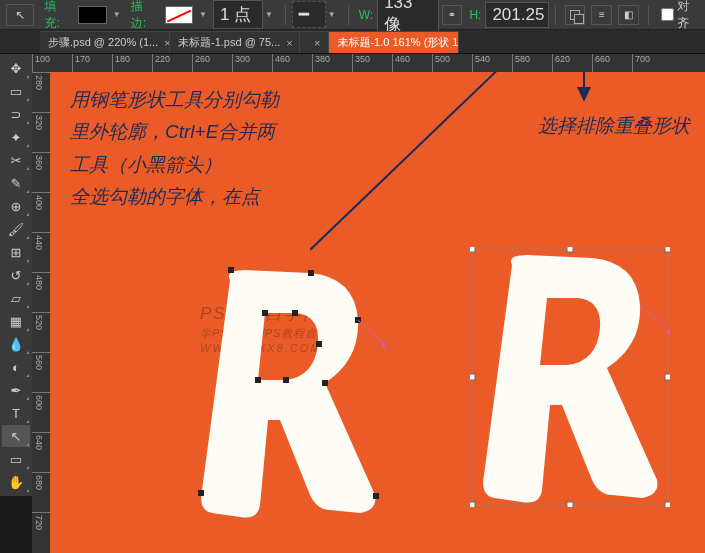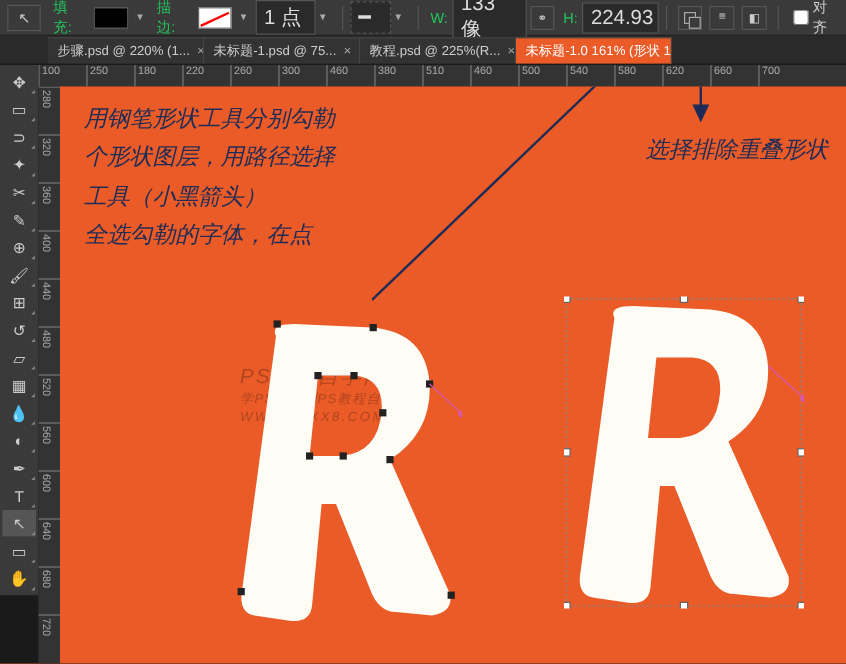--- a/index.html
+++ b/index.html
@@ -70,21 +70,21 @@
   <div class="field-box">1 点</div>
   <span class="dropdown-arrow">▼</span>
   <div class="divider"></div>
   <div class="field-box" style="min-width:34px;border-style:dashed">━</div>
   <span class="dropdown-arrow">▼</span>
   <div class="divider"></div>
   <span class="opt-label">W:</span>
   <div class="field-box">133 像</div>
   <div class="link-icon">⚭</div>
   <span class="opt-label">H:</span>
-  <div class="field-box">224.93</div>
+  <div class="field-box">201.25</div>
   <div class="divider"></div>
   <div class="path-op-icon">
       <div class="path-op-glyph"></div>
     </div>
   <div class="path-op-icon">≡</div>
   <div class="path-op-icon">◧</div>
   <div class="divider"></div>
   <label class="checkbox-opt">
     <input type="checkbox" style="">
     <span>对齐</span>
@@ -94,21 +94,20 @@
 <div class="tab-bar">
   <div class="tab">
       <span>步骤.psd @ 220% (1...</span>
       <span class="tab-close">×</span>
     </div>
   <div class="tab">
       <span>未标题-1.psd @ 75...</span>
       <span class="tab-close">×</span>
     </div>
   <div class="tab">
-      <span>教程.psd @ 225%(R...</span>
       <span class="tab-close">×</span>
     </div>
   <div class="tab active">
       <span>未标题-1.0 161% (形状 10, RGB/8)</span>
     </div>
 </div>
 
 <div class="toolbox">
   <div class="tool">✥<div class="corner"></div></div>
   <div class="tool">▭<div class="corner"></div></div>
@@ -126,28 +125,28 @@
   <div class="tool">◐<div class="corner"></div></div>
   <div class="tool">✒<div class="corner"></div></div>
   <div class="tool">T<div class="corner"></div></div>
   <div class="tool selected">↖<div class="corner"></div></div>
   <div class="tool">▭<div class="corner"></div></div>
   <div class="tool">✋<div class="corner"></div></div>
 </div>
 
 <div class="ruler-h">
   <div class="ruler-mark">100</div>
-  <div class="ruler-mark">250</div>
+  <div class="ruler-mark">170</div>
   <div class="ruler-mark">180</div>
   <div class="ruler-mark">220</div>
   <div class="ruler-mark">260</div>
   <div class="ruler-mark">300</div>
   <div class="ruler-mark">460</div>
   <div class="ruler-mark">380</div>
-  <div class="ruler-mark">510</div>
+  <div class="ruler-mark">350</div>
   <div class="ruler-mark">460</div>
   <div class="ruler-mark">500</div>
   <div class="ruler-mark">540</div>
   <div class="ruler-mark">580</div>
   <div class="ruler-mark">620</div>
   <div class="ruler-mark">660</div>
   <div class="ruler-mark">700</div>
 </div>
 
 <div class="ruler-v">
@@ -162,21 +161,21 @@
   <div class="ruler-mark">600</div>
   <div class="ruler-mark">640</div>
   <div class="ruler-mark">680</div>
   <div class="ruler-mark">720</div>
 </div>
 
 <div class="canvas-area">
 
   <div class="annotation a1">
     <div>用钢笔形状工具分别勾勒</div>
-    <div>个形状图层，用路径选择</div>
+    <div>里外轮廓，Ctrl+E合并两</div>
     <div>工具（小黑箭头）</div>
     <div>全选勾勒的字体，在点</div>
   </div>
 
   <div class="annotation a2">选择排除重叠形状</div>
 
   <svg class="callout-arrow" style="left:260px; top:-72px; width:280px; height:260px;">
     <line x1="0" y1="250" x2="250" y2="10" class="arrow-line"></line>
     <polygon points="250,10 240,26 256,22" fill="#1d2c56"></polygon>
   </svg>

